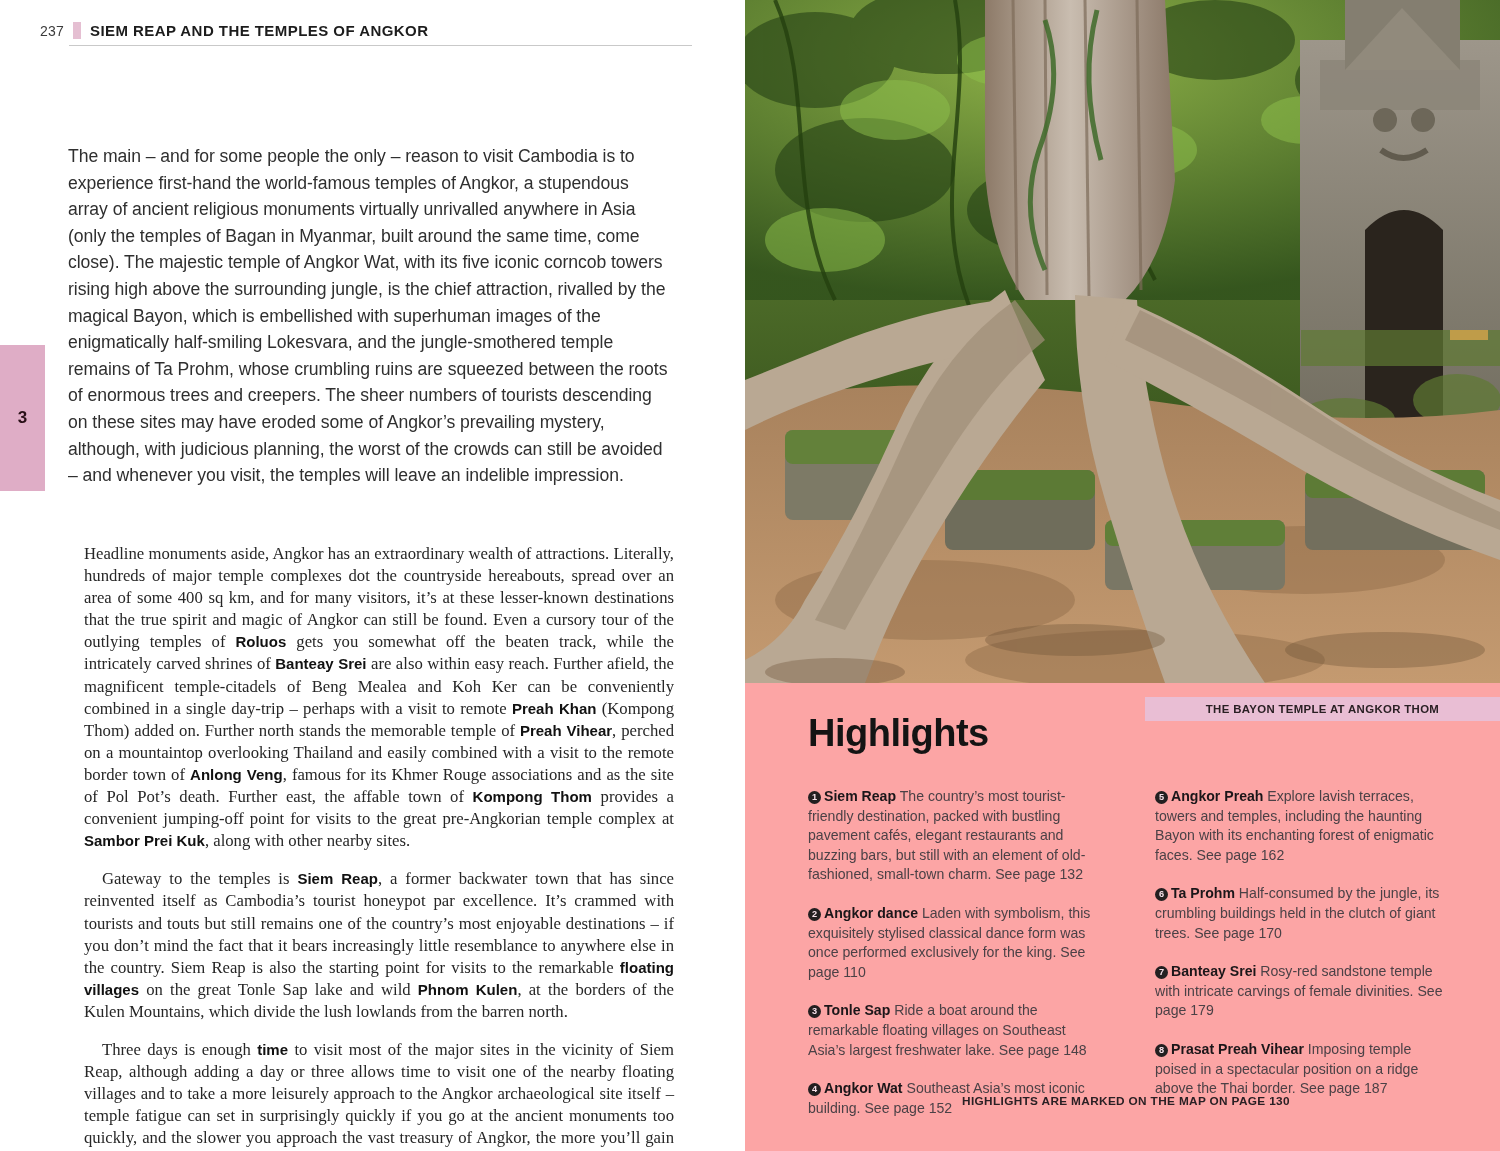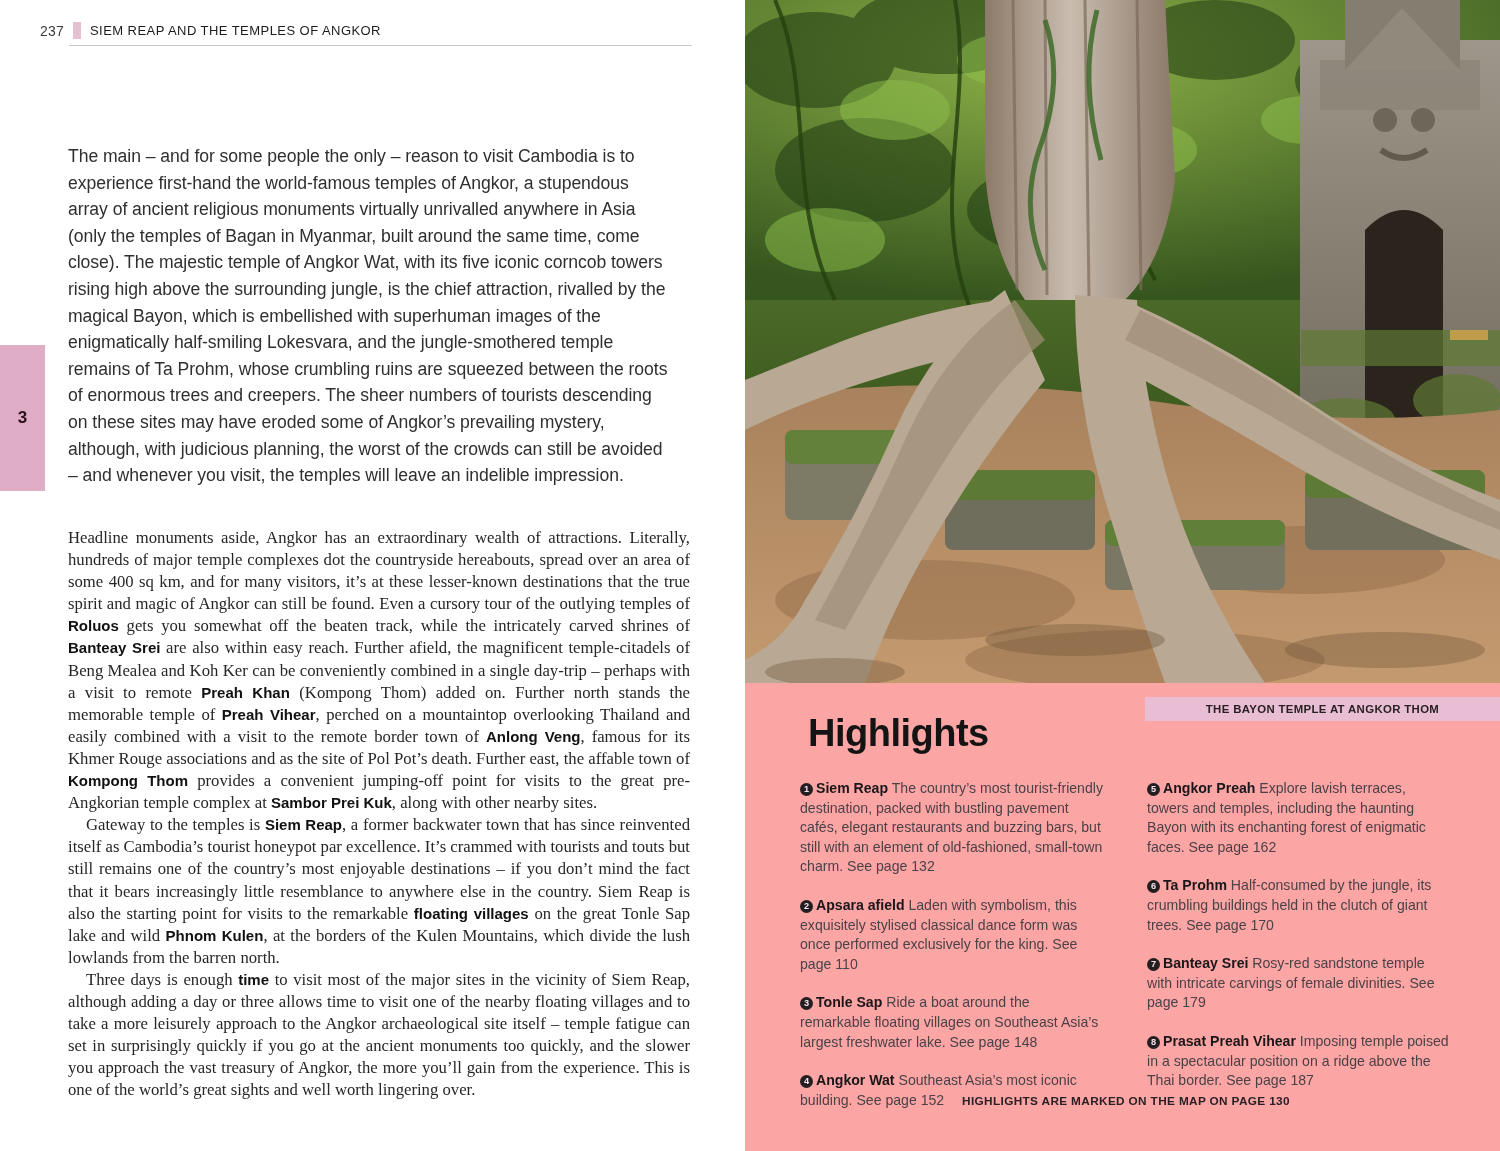--- a/index.html
+++ b/index.html
@@ -31,21 +31,21 @@
     display:flex;align-items:center;
   }
   .folio{
     font-size:14px;color:#3b3b3b;letter-spacing:.2px;
     font-family:"Liberation Sans", sans-serif;
   }
   .folio-marker{
     width:8px;height:17px;background:#e5bfd2;margin:0 9px 0 9px;flex:0 0 8px;
   }
   .running-head{
-    font-size:13px;font-weight:normal;letter-spacing:.45px;color:#1c1c1c;
+    font-size:15px;font-weight:bold;letter-spacing:.45px;color:#1c1c1c;
     white-space:nowrap;
   }
   .header-rule{
     position:absolute;left:69px;top:45px;width:623px;height:1px;background:#c9c9c9;
   }
 
   .title{
     position:absolute;left:68px;top:52px;width:560px;
     font-size:37px;line-height:41px;font-weight:bold;color:#141414;
     letter-spacing:-0.4px;
@@ -57,21 +57,21 @@
     font-family:"Liberation Sans", sans-serif;
     letter-spacing:-0.05px;
   }
 
   .body-col{
     position:absolute;left:68px;top:527px;width:622px;
     font-family:"Liberation Serif", serif;
     font-size:16.7px;line-height:22.1px;color:#262626;
     text-align:justify;
   }
-  .body-col p{margin:0;}
+  .body-col p{margin:16px;}
   .body-col p.indent{text-indent:18px;}
   .body-col b{
     font-family:"Liberation Sans", sans-serif;
     font-weight:bold;font-size:15px;color:#111;
   }
 
   
   .right-page{
     position:relative;
     width:755px;height:1151px;
@@ -101,21 +101,21 @@
   }
   .hl-title{left:51px;}
 
   .hl-cols{
     position:absolute;left:51px;top:775px;width:660px;
     display:flex;gap:35px;
   }
   .hl-col{width:312px;}
   .hl-item{margin-bottom:19px;}
   .hl-item p{
-    margin:4px;
+    margin:12px;
     font-size:14.1px;line-height:19.6px;color:#4b4146;
     font-family:"Liberation Sans", sans-serif;
   }
   .hl-num{
     display:inline-block;
     width:13px;height:13px;border-radius:50%;
     background:#231f20;color:#f7e2ea;
     font-size:9.2px;line-height:13px;text-align:center;
     font-weight:bold;
     vertical-align:1px;
@@ -296,21 +296,21 @@
     </div>
 
     <div class="hl-title">Highlights</div>
 
     <div class="hl-cols">
       <div class="hl-col">
         <div class="hl-item">
           <p><span class="hl-num">1</span><span class="hl-name">Siem Reap</span><span> The country’s most tourist-friendly destination, packed with bustling pavement cafés, elegant restaurants and buzzing bars, but still with an element of old-fashioned, small-town charm. See page 132</span></p>
         </div>
         <div class="hl-item">
-          <p><span class="hl-num">2</span><span class="hl-name">Apsara afield</span><span> Laden with symbolism, this exquisitely stylised classical dance form was once performed exclusively for the king. See page 110</span></p>
+          <p><span class="hl-num">2</span><span class="hl-name">Angkor dance</span><span> Laden with symbolism, this exquisitely stylised classical dance form was once performed exclusively for the king. See page 110</span></p>
         </div>
         <div class="hl-item">
           <p><span class="hl-num">3</span><span class="hl-name">Tonle Sap</span><span> Ride a boat around the remarkable floating villages on Southeast Asia’s largest freshwater lake. See page 148</span></p>
         </div>
         <div class="hl-item">
           <p><span class="hl-num">4</span><span class="hl-name">Angkor Wat</span><span> Southeast Asia’s most iconic building. See page 152</span></p>
         </div>
       </div>
 
       <div class="hl-col">

